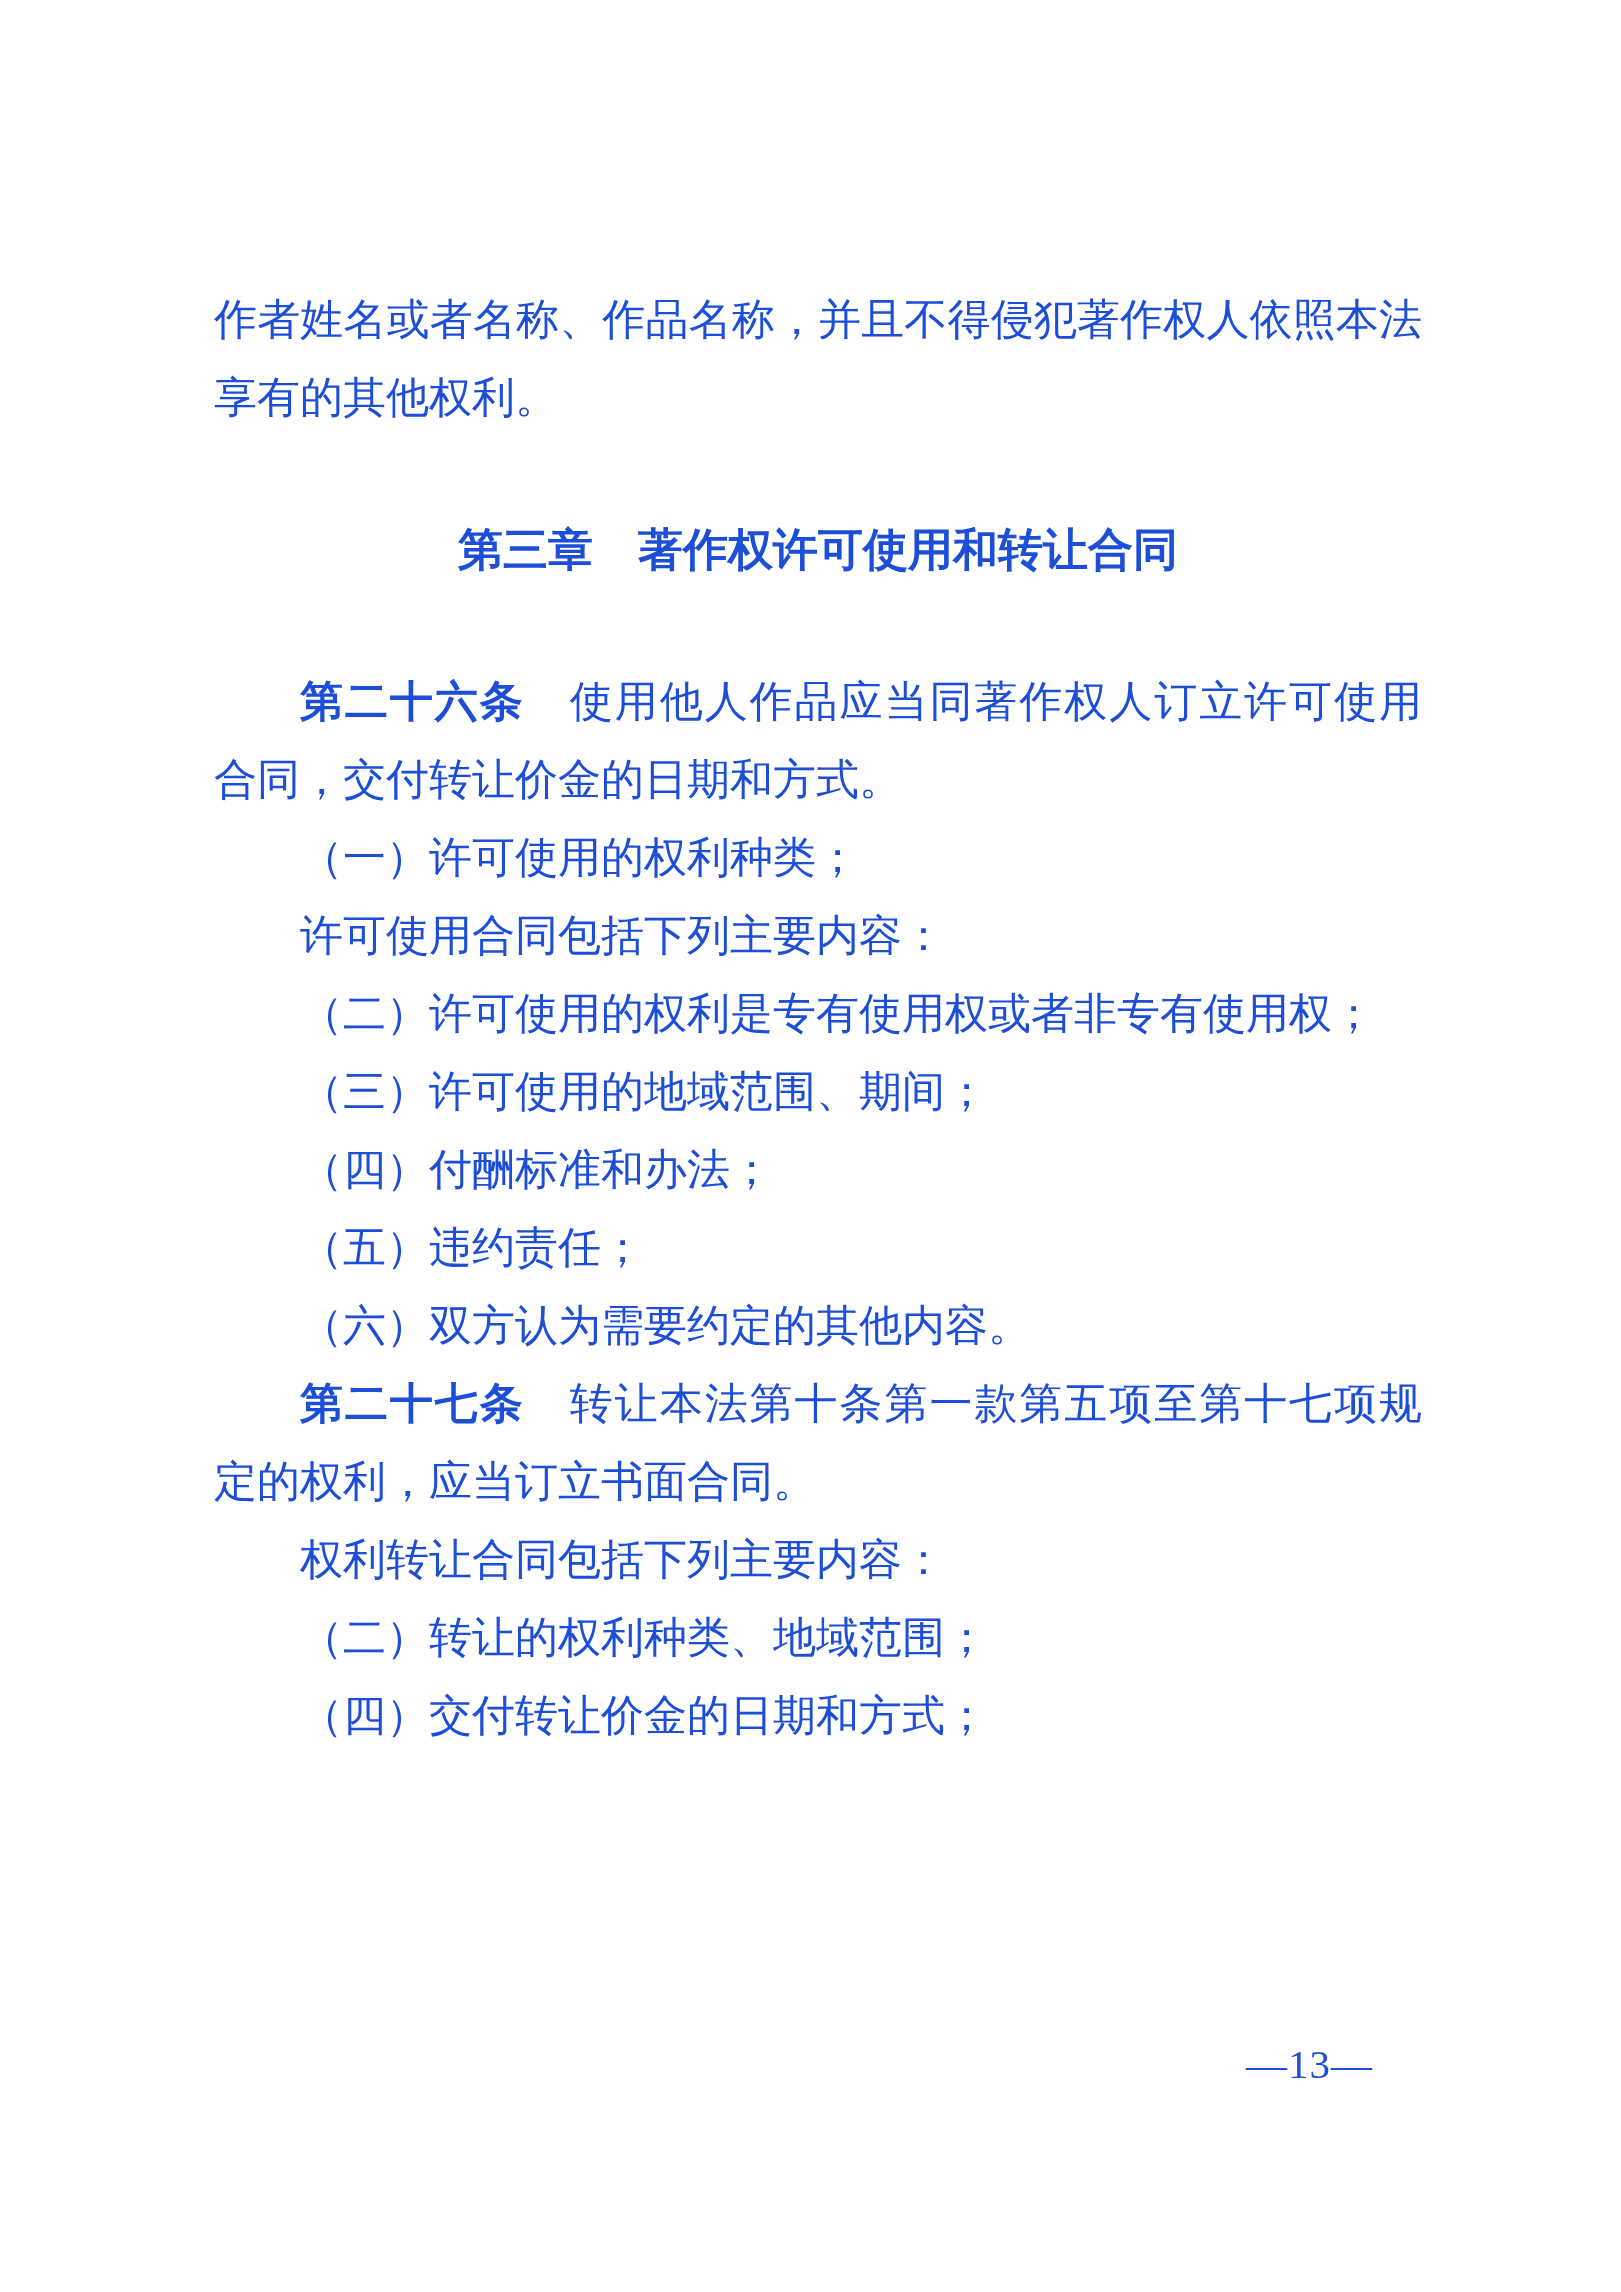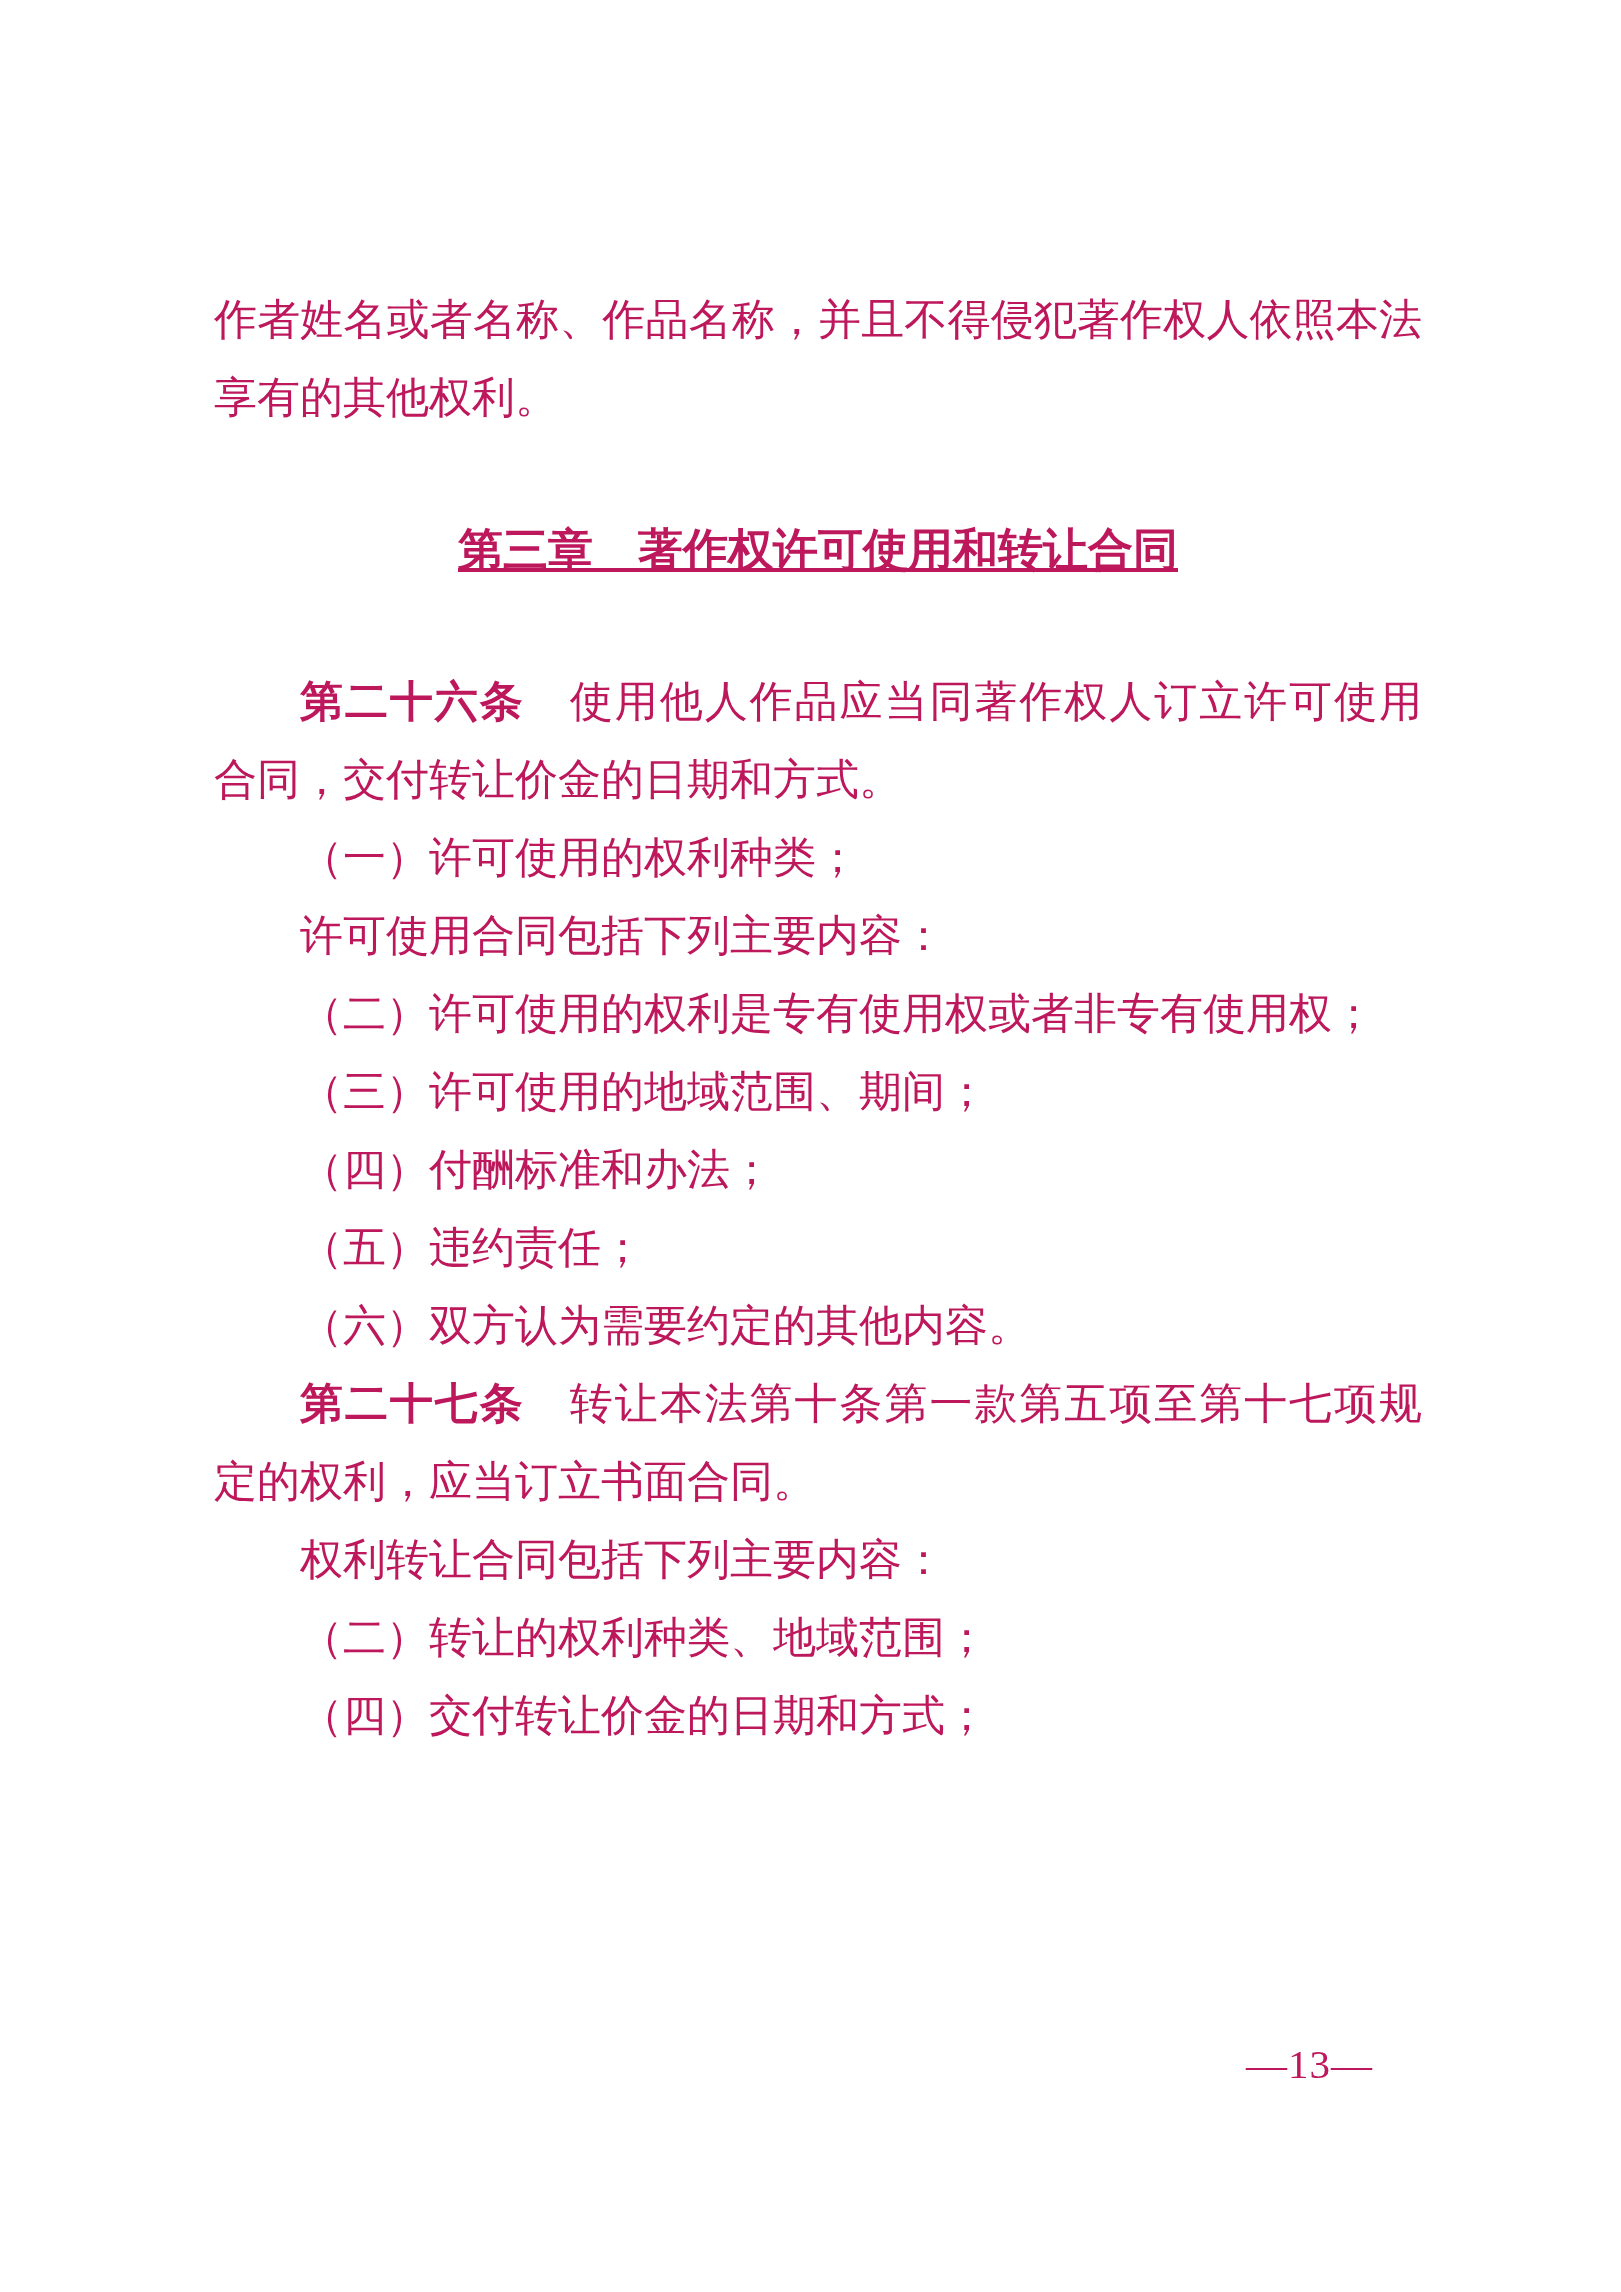--- a/index.html
+++ b/index.html
@@ -7,21 +7,21 @@
     padding: 0;
     background: #888;
   }
   .page {
     position: relative;
     width: 1621px;
     height: 2293px;
     margin: 0 auto;
     background: #ffffff;
     font-family: "Liberation Serif", "DejaVu Serif", serif;
-    color: #be185d;
+    color: #1d4ed8;
     overflow: hidden;
   }
   .content {
     position: absolute;
     top: 281px;
     left: 214px;
     width: 1208px;
   }
   .line {
     font-size: 43px;
@@ -39,21 +39,20 @@
     text-justify: inter-character;
   }
   .heading {
     font-weight: bold;
     font-size: 45px;
     line-height: 78px;
     text-align: center;
     text-indent: 0;
     margin: 74px 0;
     white-space: nowrap;
-    text-decoration: underline;
   }
   .article-label {
     font-weight: bold;
   }
   .page-number {
     position: absolute;
     top: 2041px;
     right: 248px;
     font-size: 41px;
     line-height: 47px;

